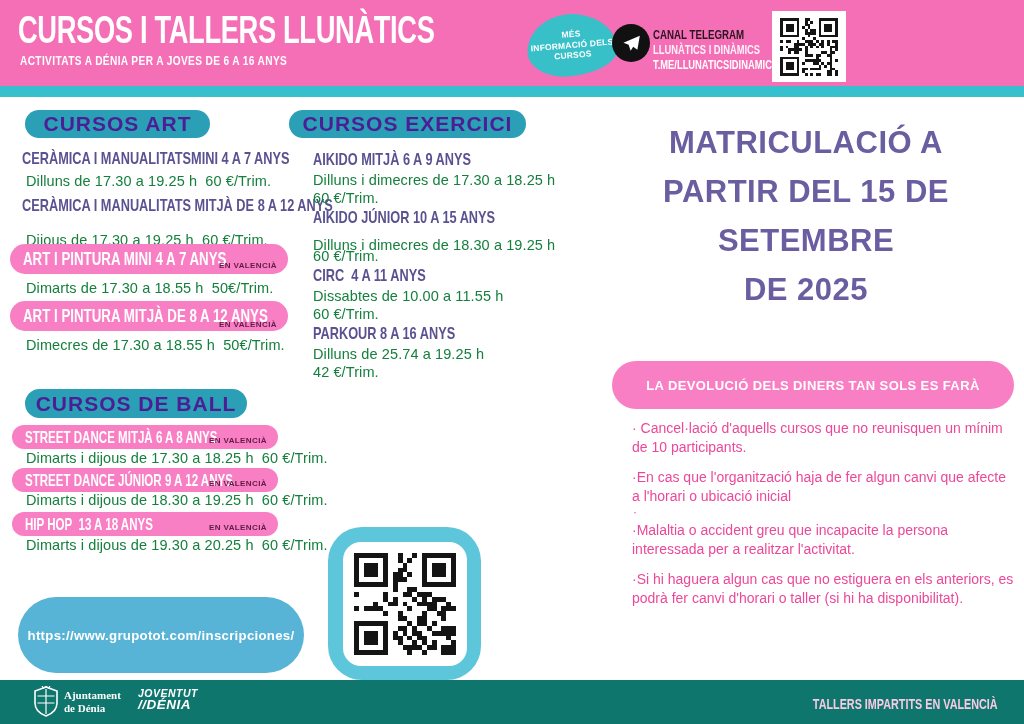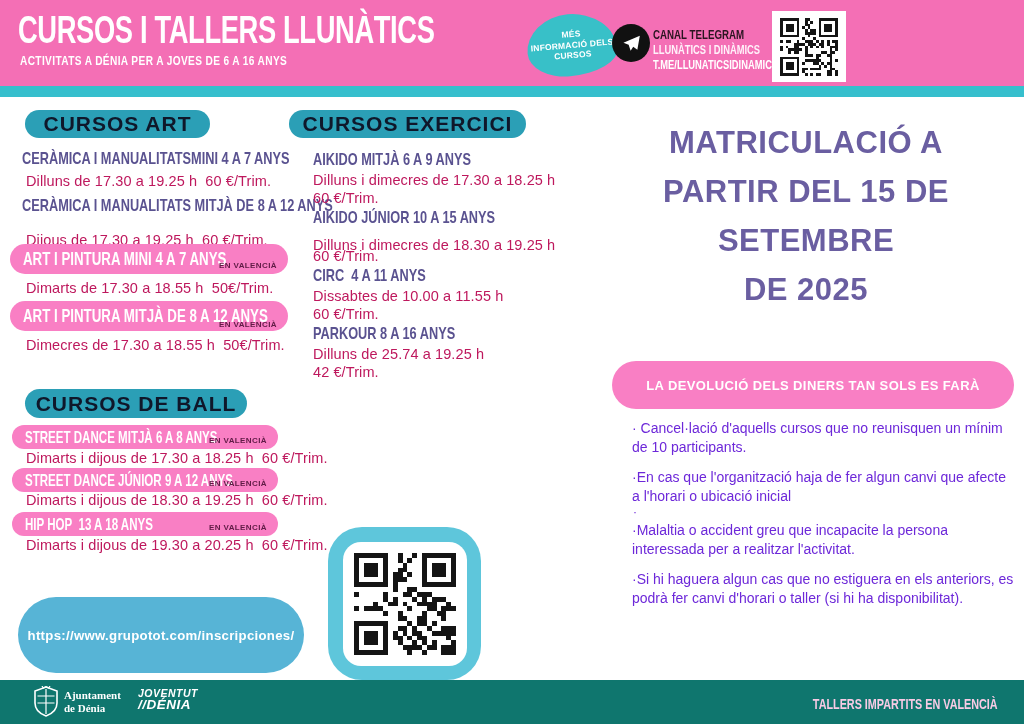--- a/index.html
+++ b/index.html
@@ -27,47 +27,47 @@
   .tg-l1 { font-size:13.5px; color:#2A1420; height:15px; }
   .tg-l2 { font-size:13px;  color:#FFF2FA; height:15px; }
   .tg-l3 { font-size:13px;  color:#FFFFFF; height:15px; }
   .qr-top { position:absolute; left:772px; top:11px; width:74px; height:71px; background:#fff;
             display:flex; align-items:center; justify-content:center; }
   .qr-top .qr { width:58px; height:58px; }
 
   .stripe { position:absolute; left:0; top:86px; width:1024px; height:11px; background:#36BFCD; }
 
   
-  .section-pill { position:absolute; background:#2B9FB6; color:#0f172a; border-radius:15px;
+  .section-pill { position:absolute; background:#2B9FB6; color:#4c1d95; border-radius:15px;
                   display:flex; align-items:center; justify-content:center;
                   font-size:21px; font-weight:800; letter-spacing:1px; }
 
   
   .course-name { position:absolute; color:#5A5290; font-size:17px; font-weight:800;
                  transform:scaleX(.75); transform-origin:0 0; white-space:pre; letter-spacing:0; }
-  .sched { position:absolute; color:#be185d; font-size:14.5px; font-weight:400;
+  .sched { position:absolute; color:#15803d; font-size:14.5px; font-weight:400;
            white-space:pre; letter-spacing:.1px; }
 
   
   .pink-pill { position:absolute; background:#F97FC4; border-radius:15px; color:#fff; }
   .pill-name { position:absolute; left:13px; top:50%; transform:translateY(-50%) scaleX(.70);
                transform-origin:0 50%; font-weight:800; white-space:pre; }
   .pill-name-lg { font-size:19px; }
   .pill-name-sm { font-size:16.5px; }
   .pill-badge { position:absolute; right:11px; bottom:4px; font-size:8px; font-weight:700;
                 color:#5F1B45; letter-spacing:.4px; white-space:nowrap; }
 
   
   .matricula { position:absolute; left:620px; top:118px; width:372px; text-align:center;
                color:#6A5EA1; font-size:31px; font-weight:800; line-height:49px; letter-spacing:.5px; }
   .refund-box { position:absolute; left:612px; top:361px; width:402px; height:48px; background:#F97FC4;
                 border-radius:26px; color:#fff; display:flex; flex-direction:column; align-items:center;
                 justify-content:center; font-size:13px; font-weight:800; letter-spacing:.4px; line-height:17px;
                 text-align:center; }
-  .refund-items { position:absolute; left:632px; top:419px; width:384px; color:#6d28d9;
+  .refund-items { position:absolute; left:632px; top:419px; width:384px; color:#ec4899;
                   font-size:14px; line-height:18.5px; }
   .refund-items p { margin:0 0 12px 0; }
   .refund-items p.tight { margin:0 0 2px 0; }
   .refund-items p.dot { font-size:12px; line-height:10px; margin:0 0 4px 1px; }
 
   
   .url-pill { position:absolute; left:18px; top:597px; width:286px; height:76px; background:#57B4D6;
               border-radius:38px; display:flex; align-items:center; justify-content:center;
               color:#fff; font-size:13.2px; font-weight:800; letter-spacing:.3px; cursor:pointer; }
   .qr-mid { position:absolute; left:328px; top:527px; width:153px; height:153px; background:#5EC6DB;

